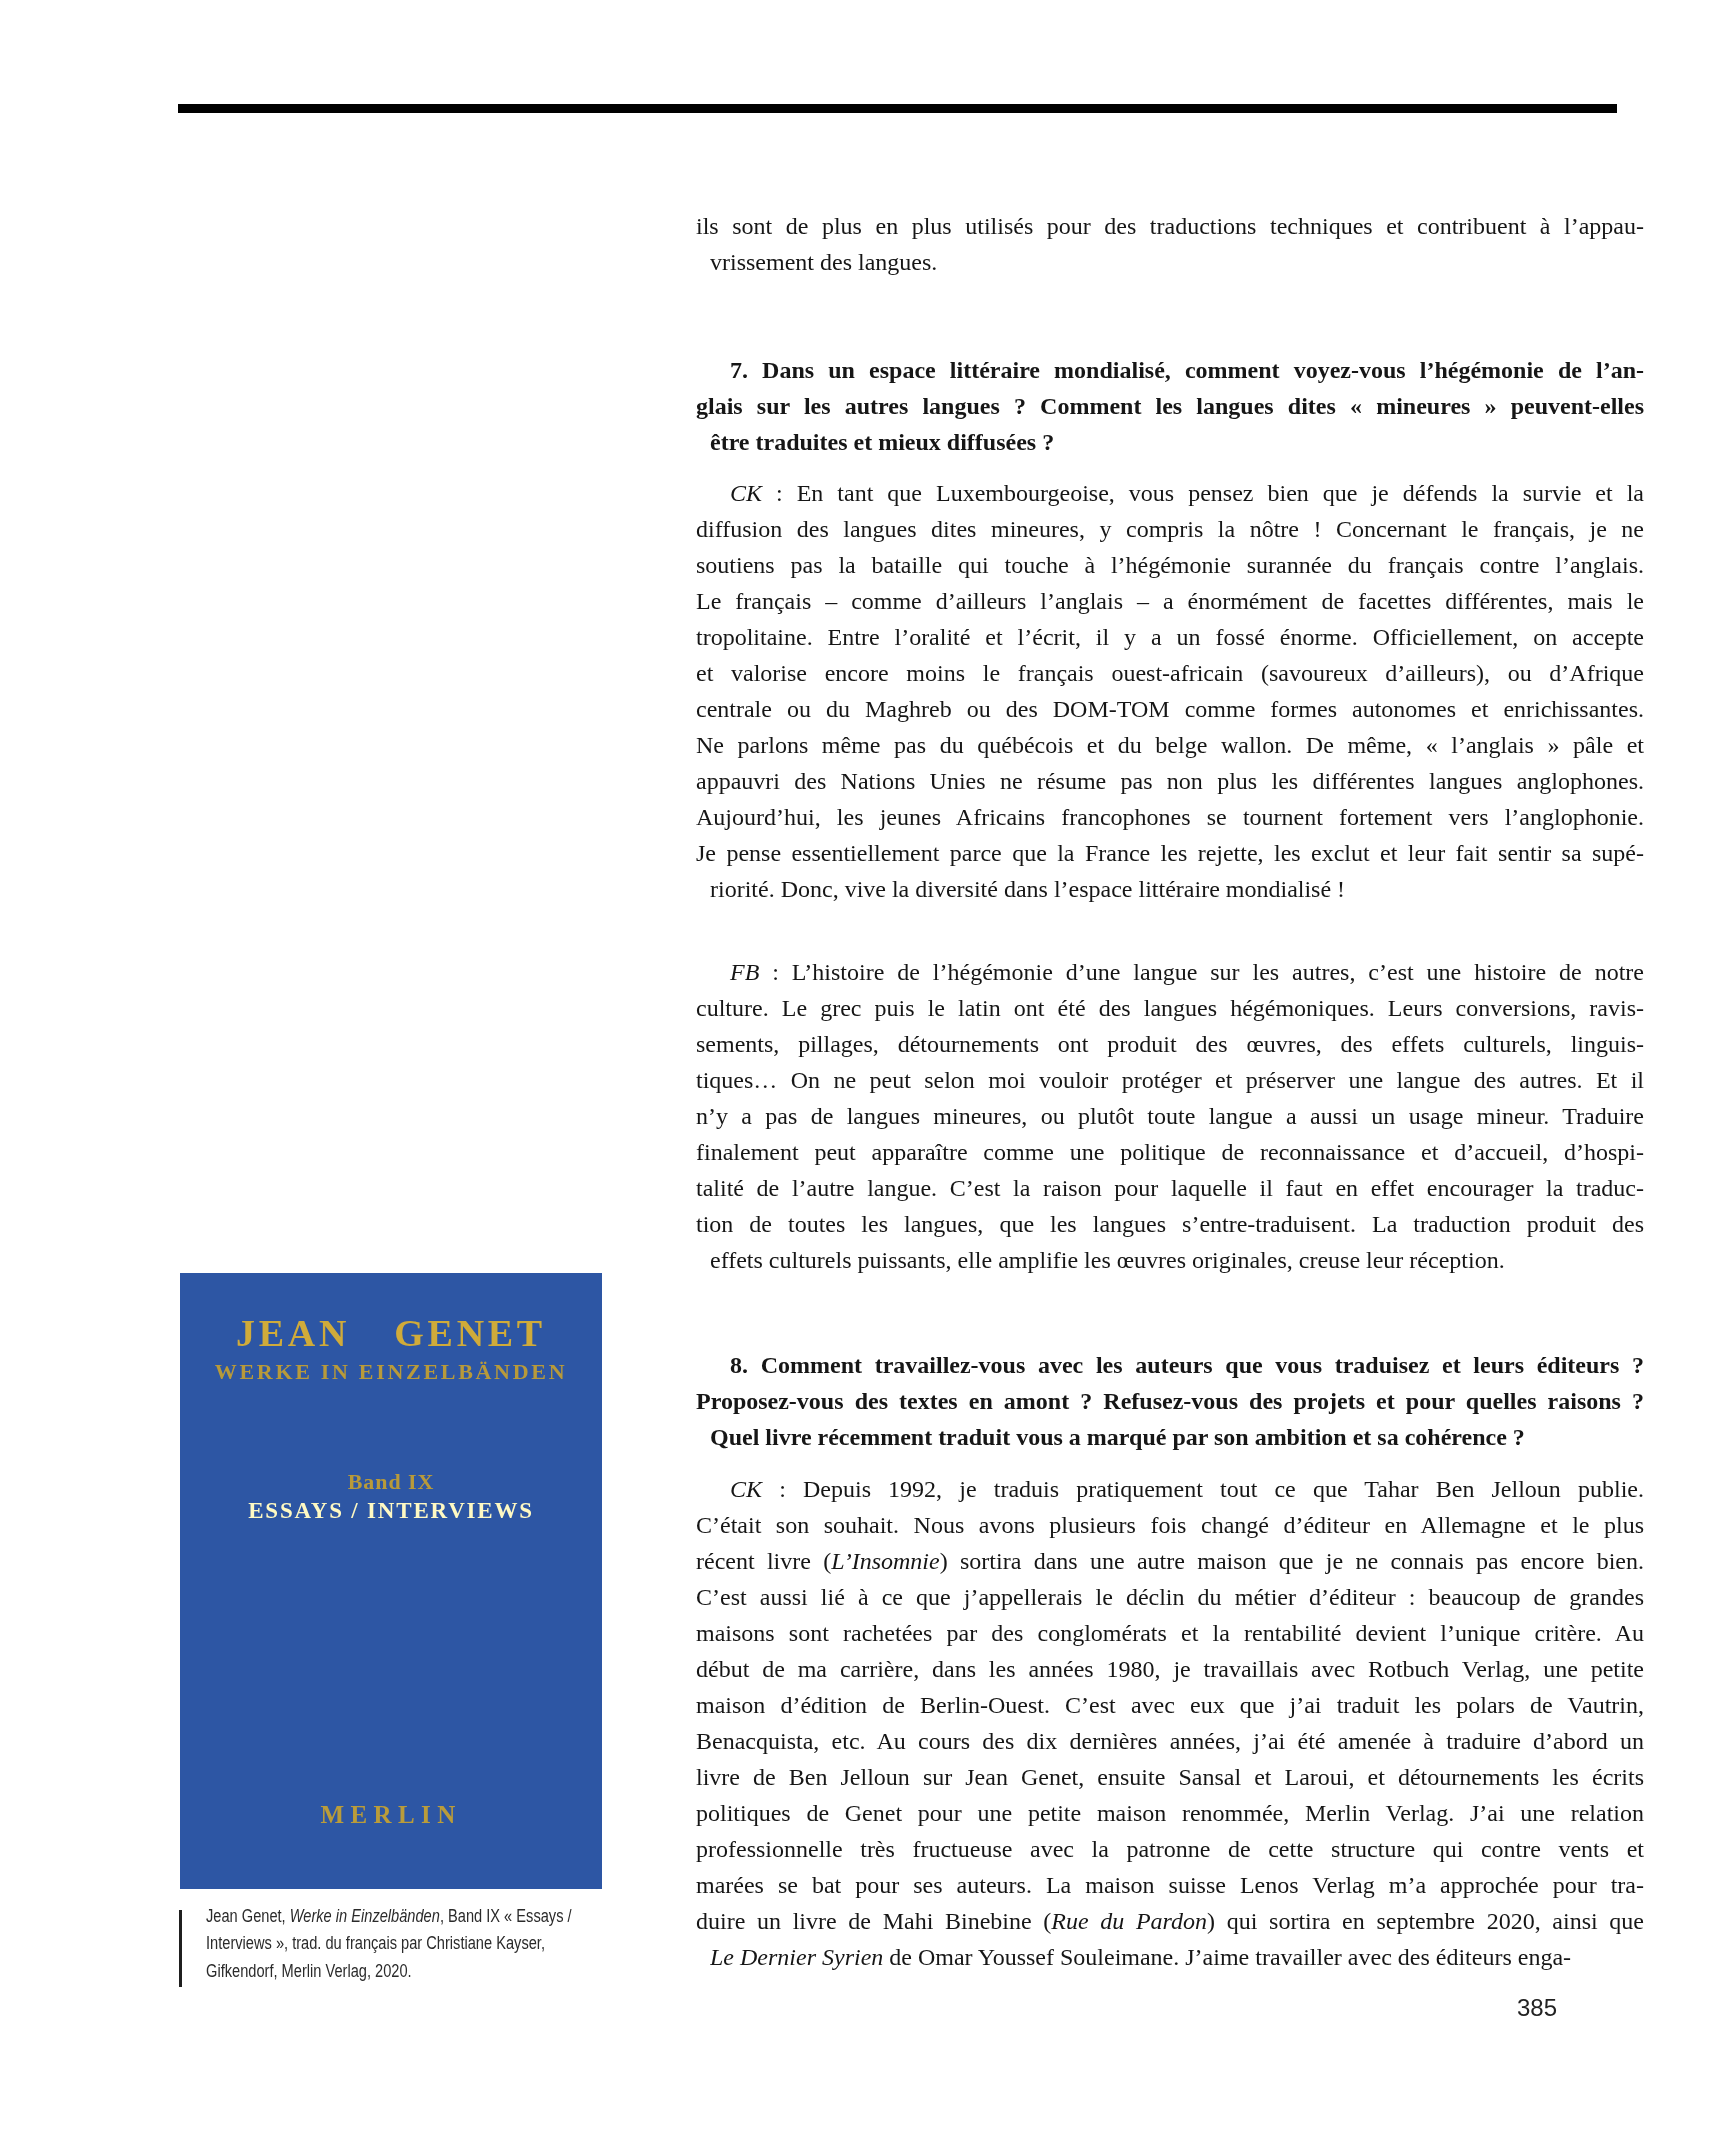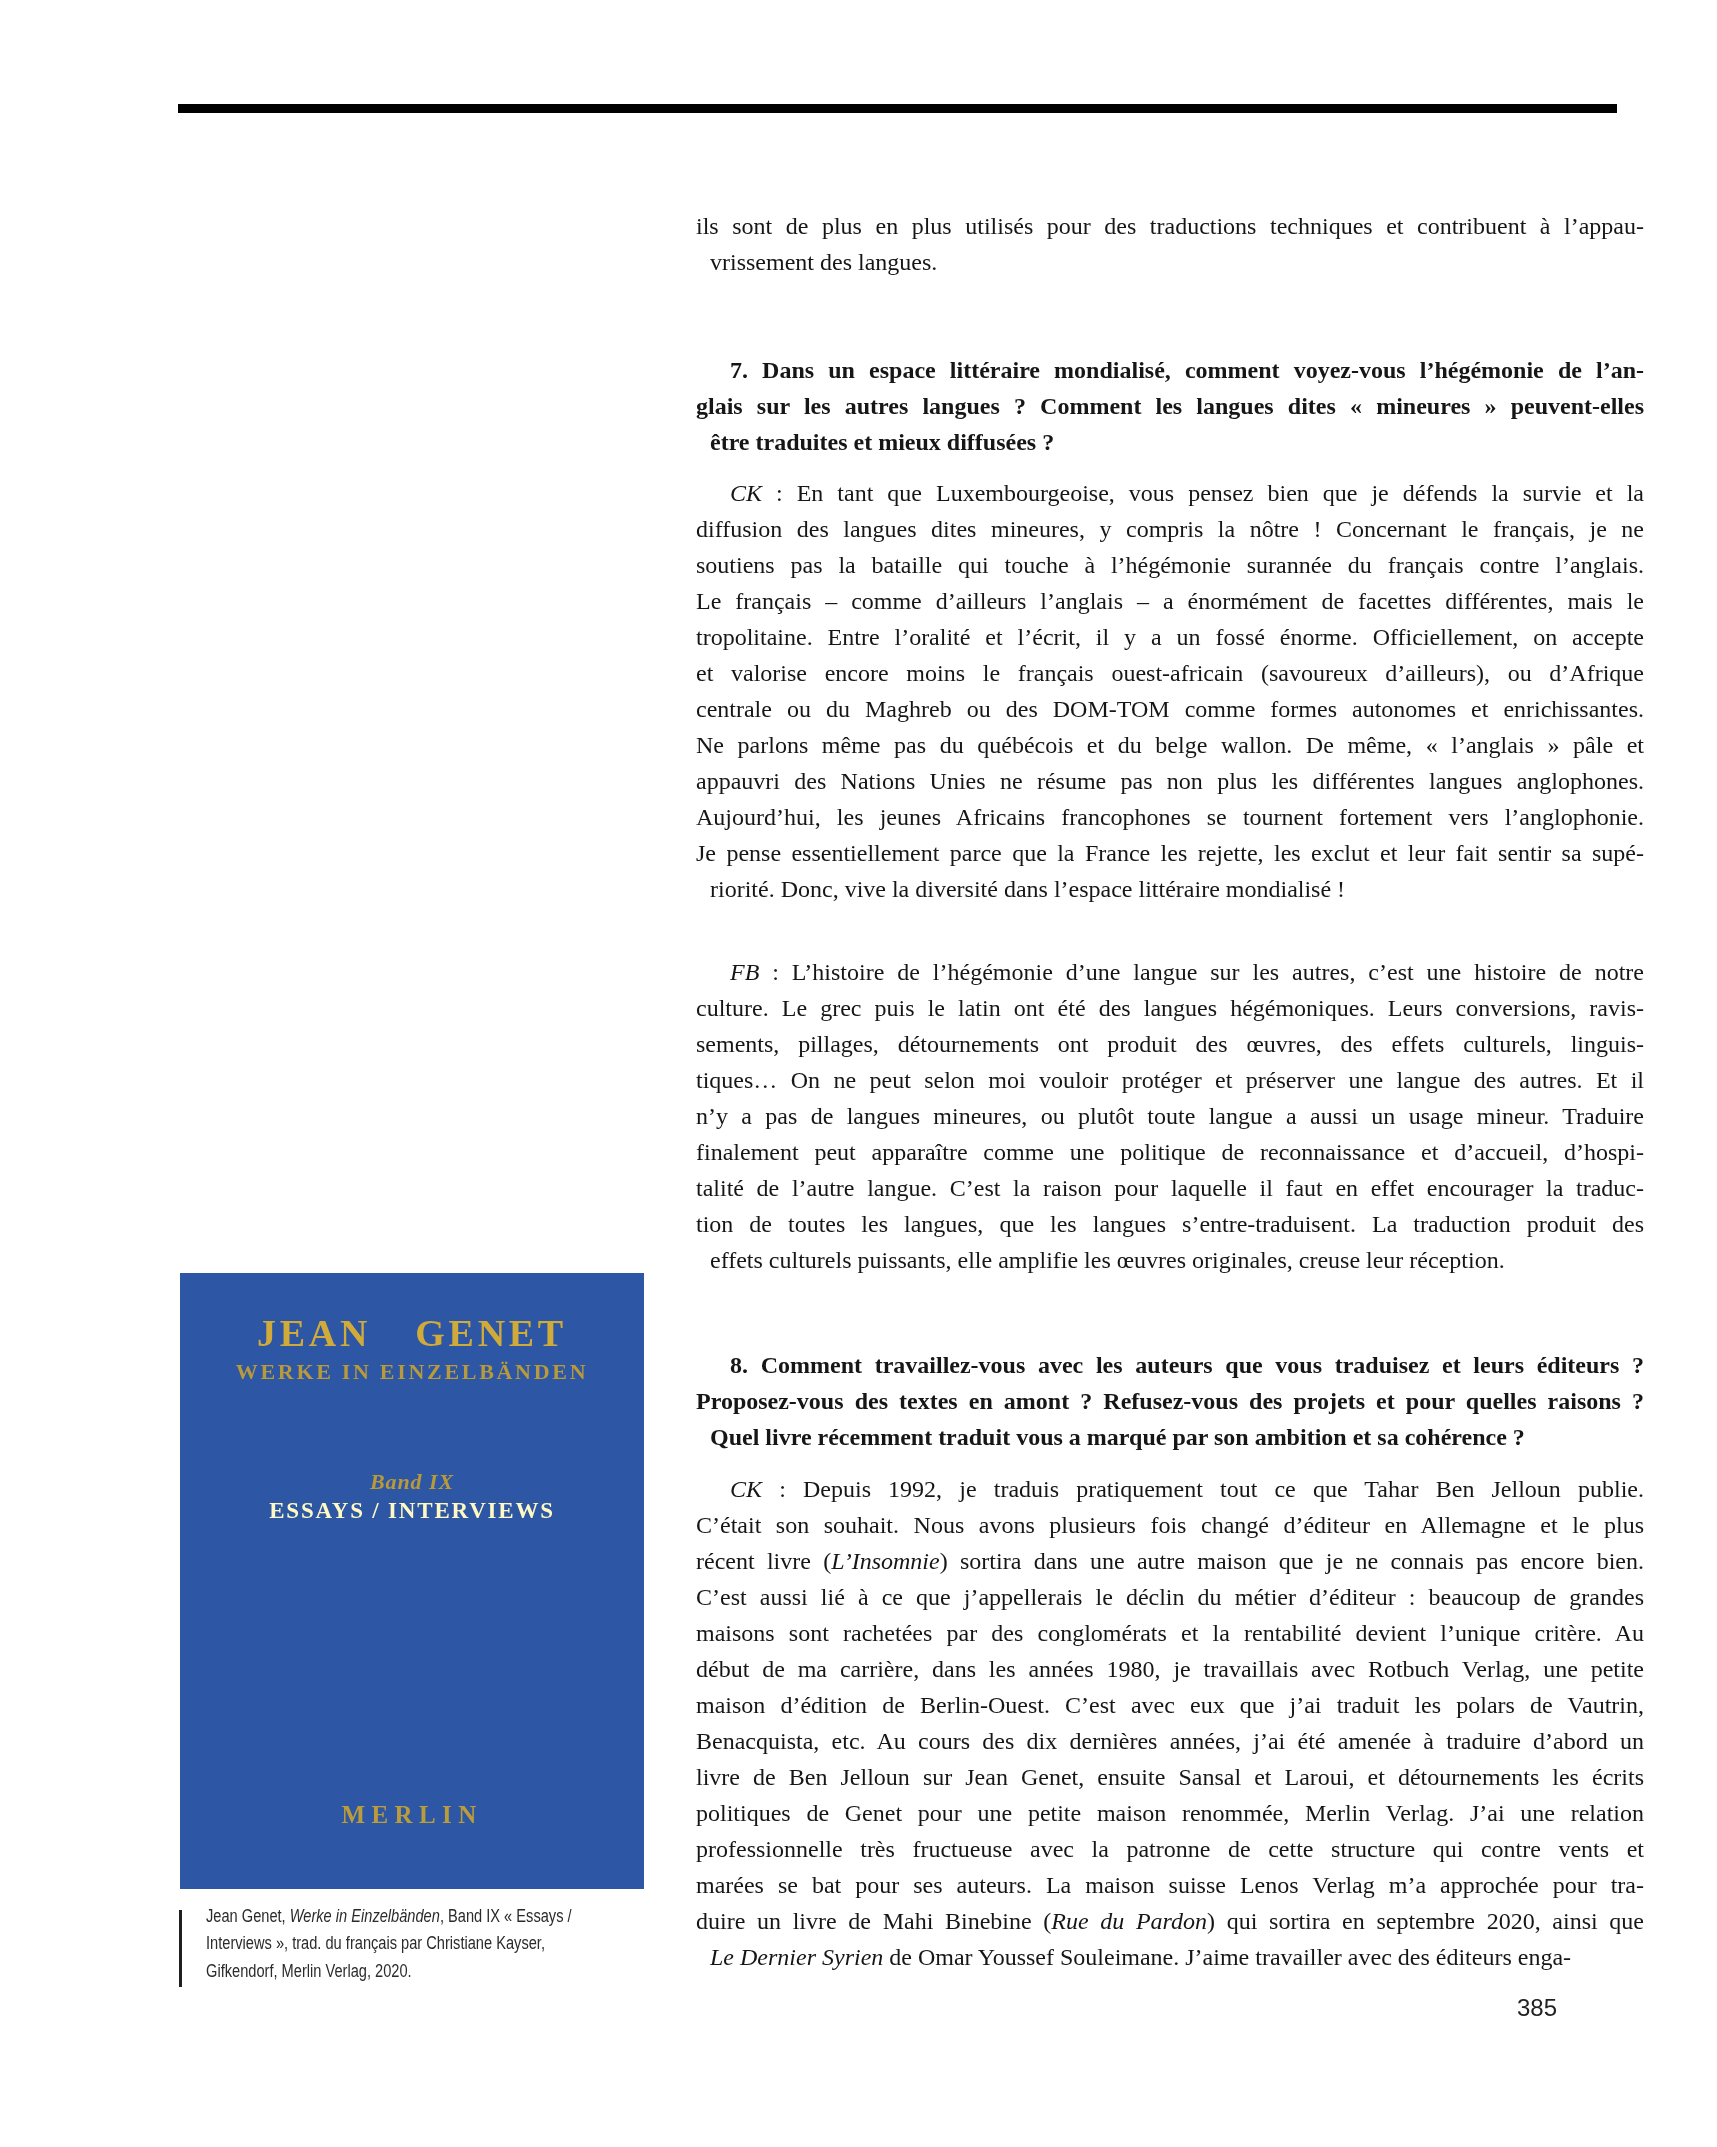--- a/index.html
+++ b/index.html
@@ -34,21 +34,21 @@
     position:absolute; left:180px; top:1273px;
     width:422px; height:616px;
     background:#2d56a4;
   }
   .cv {
     position:absolute; left:0; width:100%;
     text-align:center; color:#c9a83e; font-weight:bold;
   }
   .cover-title  { top:38px;  font-size:38px; letter-spacing:3.7px; word-spacing:31px; color:#d0ab3a; }
   .cover-sub    { top:86px;  font-size:22px; letter-spacing:2.7px; color:#b89a3a; }
-  .cover-band   { top:196px; font-size:22px; letter-spacing:0.9px; color:#b89a3a;font-style:italic; }
+  .cover-band   { top:196px; font-size:22px; letter-spacing:0.9px; color:#b89a3a; }
   .cover-series { top:225px; font-size:23px; letter-spacing:1.8px; color:#fef9c3; }
   .cover-pub    { top:528px; font-size:25px; letter-spacing:6.4px; color:#ba9c3a; }
 
   
   .caption-bar {
     position:absolute; left:179px; top:1910px;
     width:2.7px; height:77px; background:#1f1f1f;
   }
   .caption {
     position:absolute; left:206px; top:1902px; width:512px;
@@ -125,21 +125,21 @@
       <div class="line"><span>maison d’édition de Berlin-Ouest. C’est avec eux que j’ai traduit les polars de Vautrin,</span></div>
       <div class="line"><span>Benacquista, etc. Au cours des dix dernières années, j’ai été amenée à traduire d’abord un</span></div>
       <div class="line"><span>livre de Ben Jelloun sur Jean Genet, ensuite Sansal et Laroui, et détournements les écrits</span></div>
       <div class="line"><span>politiques de Genet pour une petite maison renommée, Merlin Verlag. J’ai une relation</span></div>
       <div class="line"><span>professionnelle très fructueuse avec la patronne de cette structure qui contre vents et</span></div>
       <div class="line"><span>marées se bat pour ses auteurs. La maison suisse Lenos Verlag m’a approchée pour tra-</span></div>
       <div class="line"><span>duire un livre de Mahi Binebine (</span><span class="it">Rue du Pardon</span><span>) qui sortira en septembre 2020, ainsi que</span></div>
       <div class="line"><span class="it">Le Dernier Syrien</span><span> de Omar Youssef Souleimane. J’aime travailler avec des éditeurs enga-</span></div>
     </div>
 
-  <div class="cover" style="background: rgb(45, 86, 164); padding-left: 42px;">
+  <div class="cover" style="background: rgb(45, 86, 164);">
     <div class="cv cover-title">JEAN GENET</div>
     <div class="cv cover-sub">WERKE IN EINZELBÄNDEN</div>
     <div class="cv cover-band">Band IX</div>
     <div class="cv cover-series">ESSAYS / INTERVIEWS</div>
     <div class="cv cover-pub">MERLIN</div>
   </div>
 
   <div class="caption-bar"></div>
   <div class="caption">
       <div class="line"><span>Jean Genet, </span><span class="it">Werke in Einzelbänden</span><span>, Band IX « Essays /</span></div>

